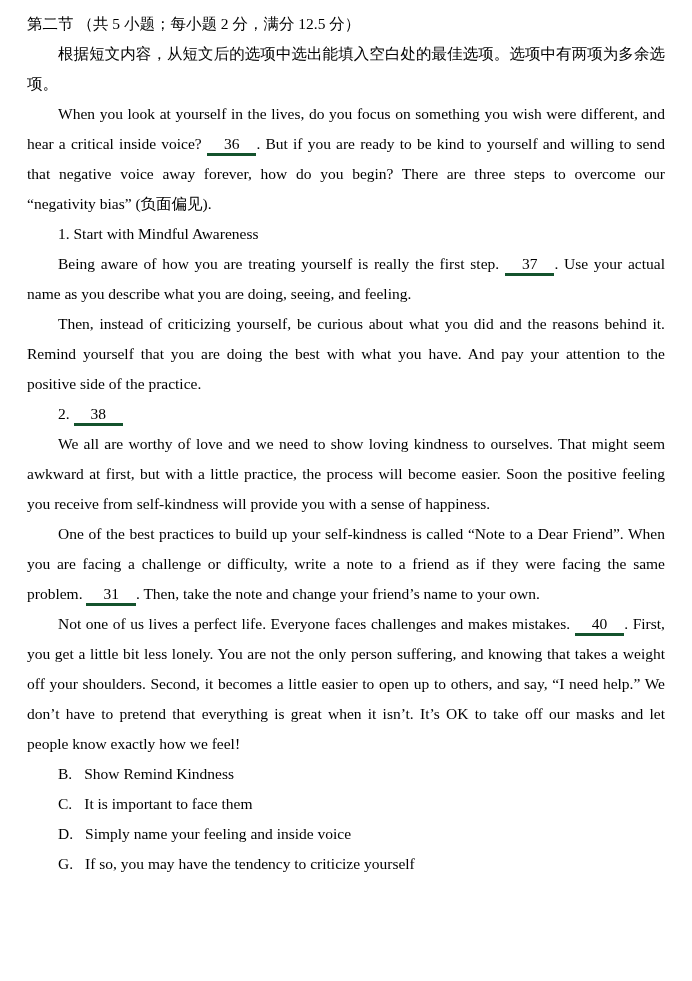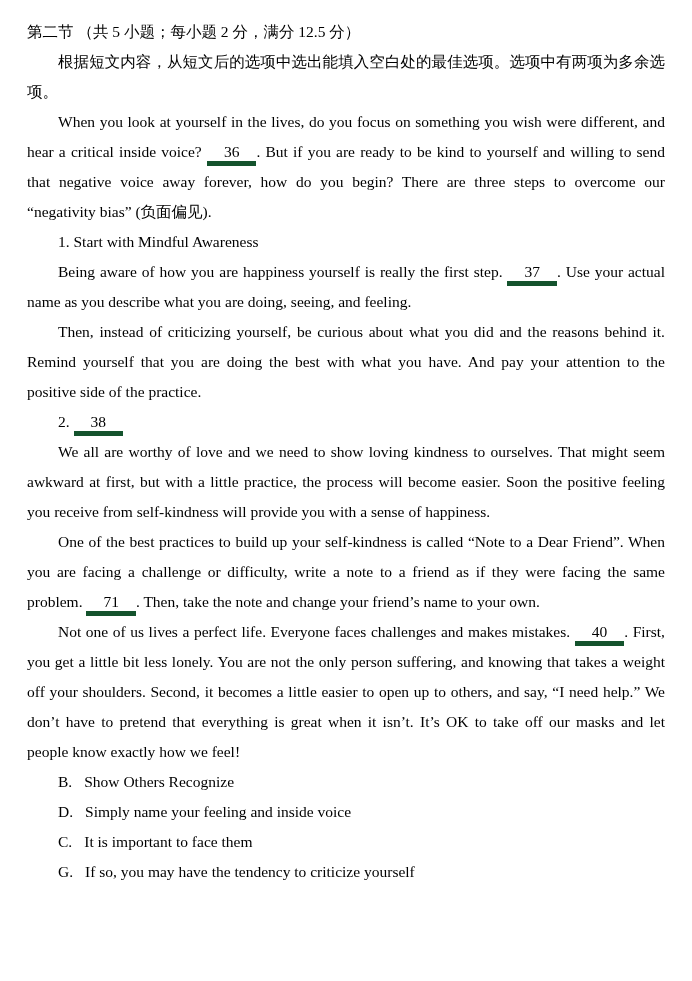--- a/index.html
+++ b/index.html
@@ -12,38 +12,38 @@
     height: 981px;
     color: #000000;
     font-family: "Liberation Serif", "DejaVu Serif", serif;
     font-size: 15.5px;
     overflow: hidden;
   }
   .page {
     box-sizing: border-box;
     width: 692px;
     height: 981px;
-    padding: 17px 27px 0 27px;
+    padding: 9px 27px 0 27px;
     border-radius: 24px;
   }
   p {
     margin: 0;
     line-height: 30px;
     text-align: justify;
     text-indent: 2em;
   }
   p.no-indent {
     text-indent: 0;
   }
   .blank {
     display: inline-block;
     text-indent: 0;
     text-align: left;
     line-height: 1.15;
-    border-bottom: 5px solid #14532d;
+    border-bottom: 3px solid #14532d;
     padding: 0 17px;
   }
   .option .opt-letter {
     display: inline-block;
     text-indent: 0;
     margin-right: 12px;
   }
 </style>
 </head>
 <body>
@@ -51,37 +51,37 @@
 <div class="page">
 
   <p class="no-indent">第二节 （共 5 小题；每小题 2 分，满分 12.5 分）</p>
 
   <p>根据短文内容，从短文后的选项中选出能填入空白处的最佳选项。选项中有两项为多余选项。</p>
 
   <p><span>When you look at yourself in the lives, do you focus on something you wish were different, and hear a critical inside voice? </span><span class="blank">36</span><span>. But if you are ready to be kind to yourself and willing to send that negative voice away forever, how do you begin? There are three steps to overcome our “negativity bias” (负面偏见).</span></p>
 
   <p>1. Start with Mindful Awareness</p>
 
-  <p><span>Being aware of how you are happiness yourself is really the first step. </span><span class="blank">37</span><span>. Use your actual name as you describe what you are doing, seeing, and feeling.</span></p>
+  <p><span>Being aware of how you are treating yourself is really the first step. </span><span class="blank">37</span><span>. Use your actual name as you describe what you are doing, seeing, and feeling.</span></p>
 
   <p>Then, instead of criticizing yourself, be curious about what you did and the reasons behind it. Remind yourself that you are doing the best with what you have. And pay your attention to the positive side of the practice.</p>
 
   <p><span>2. </span><span class="blank">38</span></p>
 
   <p>We all are worthy of love and we need to show loving kindness to ourselves. That might seem awkward at first, but with a little practice, the process will become easier. Soon the positive feeling you receive from self-kindness will provide you with a sense of happiness.</p>
 
-  <p><span>One of the best practices to build up your self-kindness is called “Note to a Dear Friend”. When you are facing a challenge or difficulty, write a note to a friend as if they were facing the same problem. </span><span class="blank">71</span><span>. Then, take the note and change your friend’s name to your own.</span></p>
+  <p><span>One of the best practices to build up your self-kindness is called “Note to a Dear Friend”. When you are facing a challenge or difficulty, write a note to a friend as if they were facing the same problem. </span><span class="blank">31</span><span>. Then, take the note and change your friend’s name to your own.</span></p>
 
 
   <p><span>Not one of us lives a perfect life. Everyone faces challenges and makes mistakes. </span><span class="blank">40</span><span>. First, you get a little bit less lonely. You are not the only person suffering, and knowing that takes a weight off your shoulders. Second, it becomes a little easier to open up to others, and say, “I need help.” We don’t have to pretend that everything is great when it isn’t. It’s OK to take off our masks and let people know exactly how we feel!</span></p>
 
 
-  <p class="option"><span class="opt-letter">B.</span><span>Show Others Recognize</span></p>
+  <p class="option"><span class="opt-letter">B.</span><span>Show Remind Kindness</span></p>
+
+  <p class="option"><span class="opt-letter">C.</span><span>It is important to face them</span></p>
 
   <p class="option"><span class="opt-letter">D.</span><span>Simply name your feeling and inside voice</span></p>
-
-  <p class="option"><span class="opt-letter">C.</span><span>It is important to face them</span></p>
 
 
 
   <p class="option"><span class="opt-letter">G.</span><span>If so, you may have the tendency to criticize yourself</span></p>
 
 </div>
 
 </body></html>

